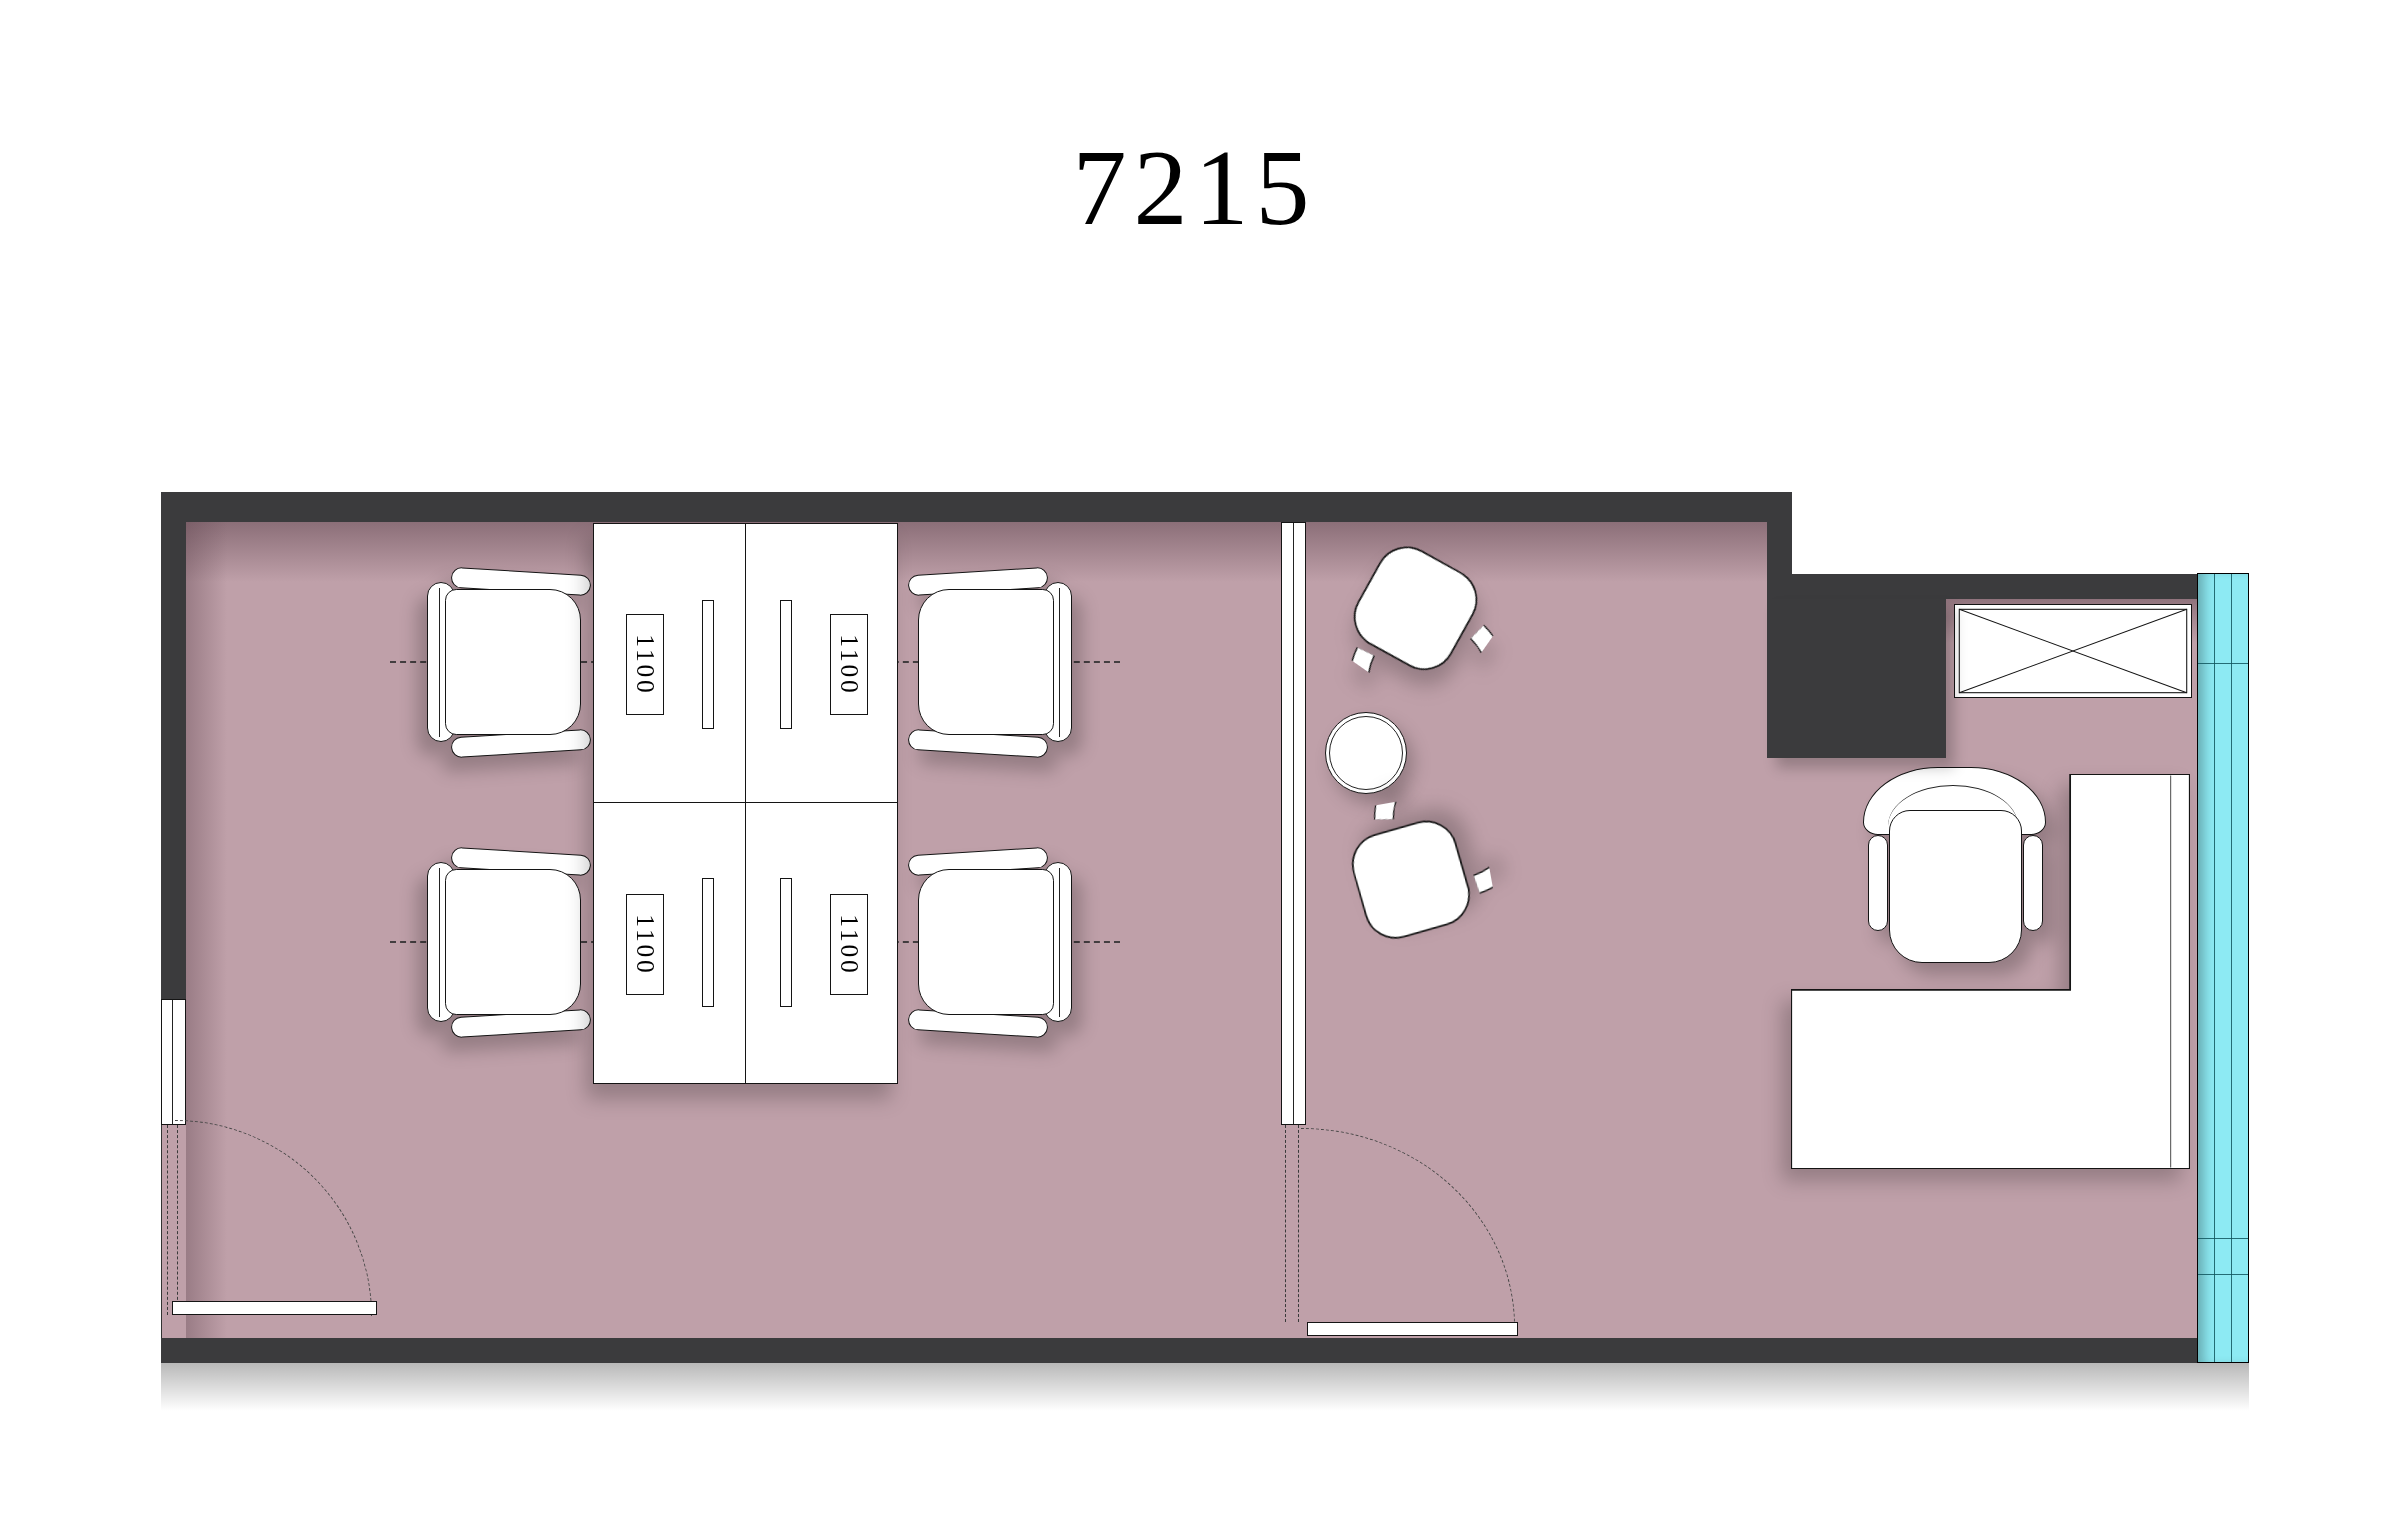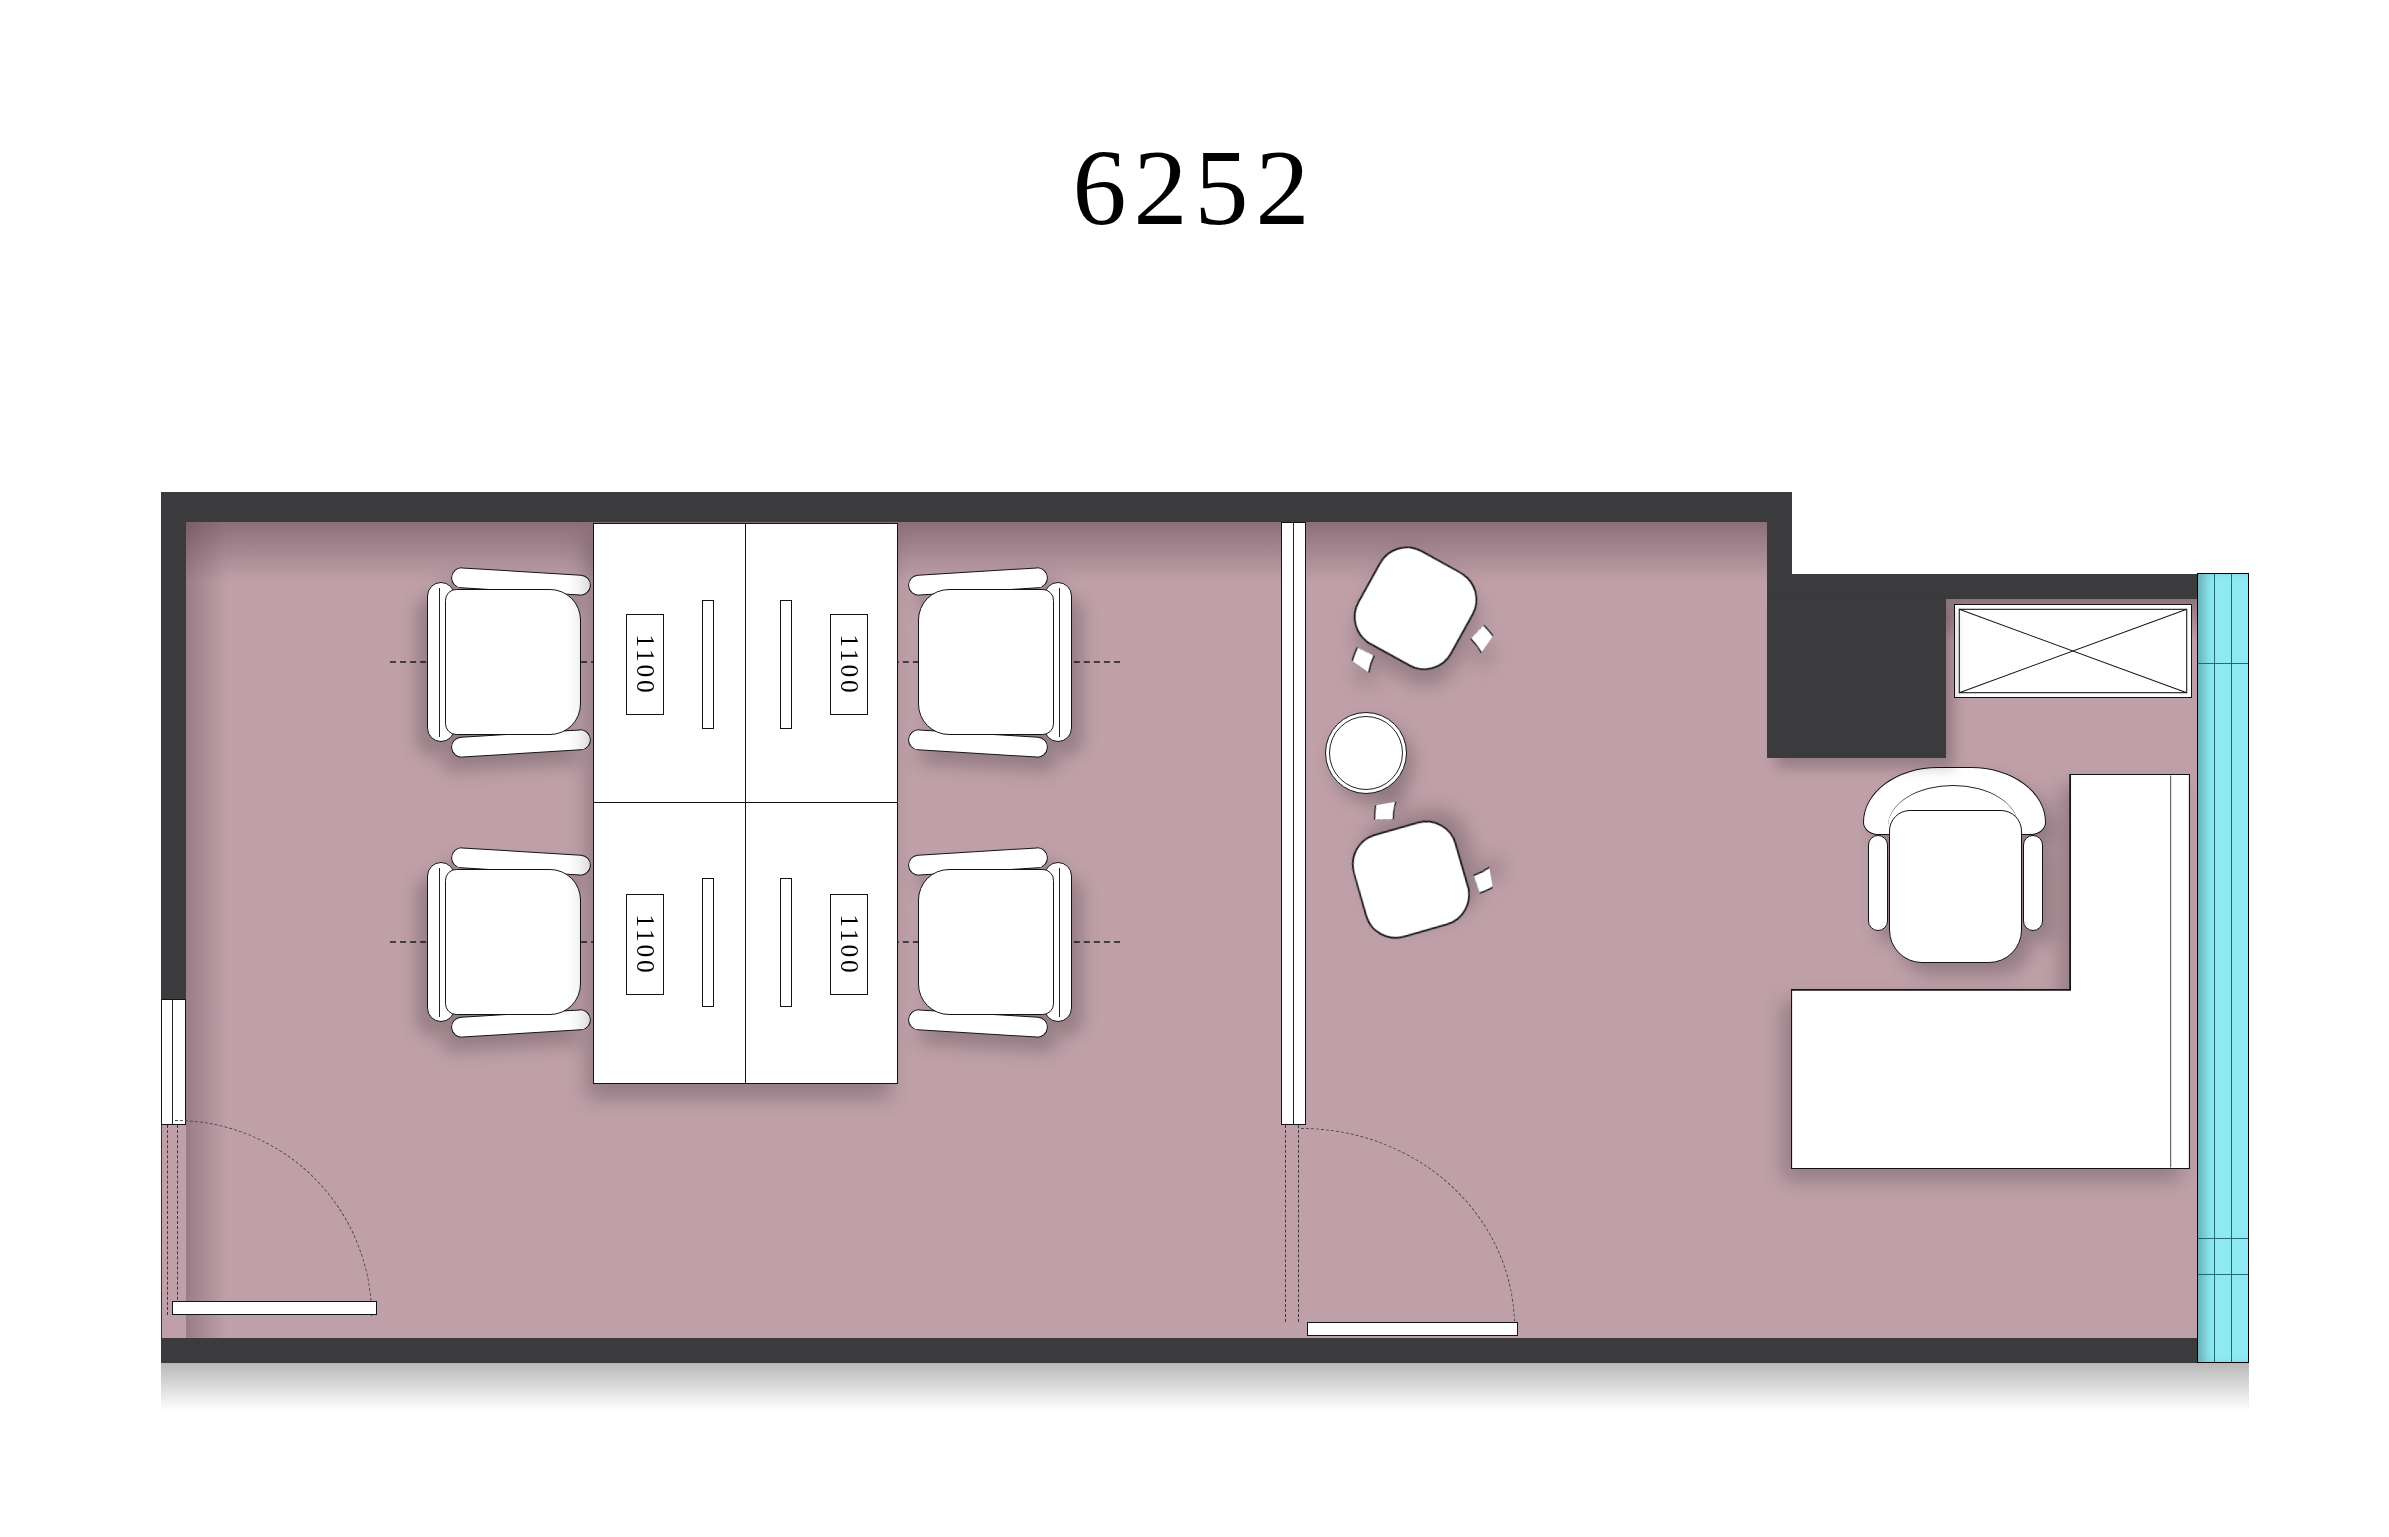--- a/index.html
+++ b/index.html
@@ -55,21 +55,21 @@
   #cabinet{position:absolute;left:1954px;top:604px;width:238px;height:94px;background:#fff;
            border:1.8px solid var(--line);box-sizing:border-box;}
   #title{position:absolute;left:0;top:126px;width:2389px;text-align:center;
          font-size:108px;letter-spacing:7px;color:#000;}
 </style>
 </head>
 <body>
 
 <div id="stage">
 
-  <div id="title">6252</div>
+  <div id="title">7215</div>
 
   <div class="floor" style="left:186px;top:522px;width:1606px;height:816px;"></div>
   <div class="floor" style="left:1792px;top:599px;width:405px;height:739px;"></div>
   <div class="floor" style="left:161px;top:1123px;width:25px;height:215px;border-left:1.4px solid #333;box-sizing:border-box;"></div>
 
   <div class="shade" style="left:186px;top:522px;width:1606px;height:60px;background:linear-gradient(rgba(97,70,80,.55),rgba(97,70,80,0));"></div>
   <div class="shade" style="left:186px;top:522px;width:41px;height:816px;background:linear-gradient(to right,rgba(97,70,80,.4),rgba(97,70,80,0));"></div>
   <div class="shade" style="left:1792px;top:599px;width:405px;height:44px;background:linear-gradient(rgba(97,70,80,.5),rgba(97,70,80,0));"></div>
 
   <div class="centerline" style="left:390px;top:661px;width:730px;"></div>

